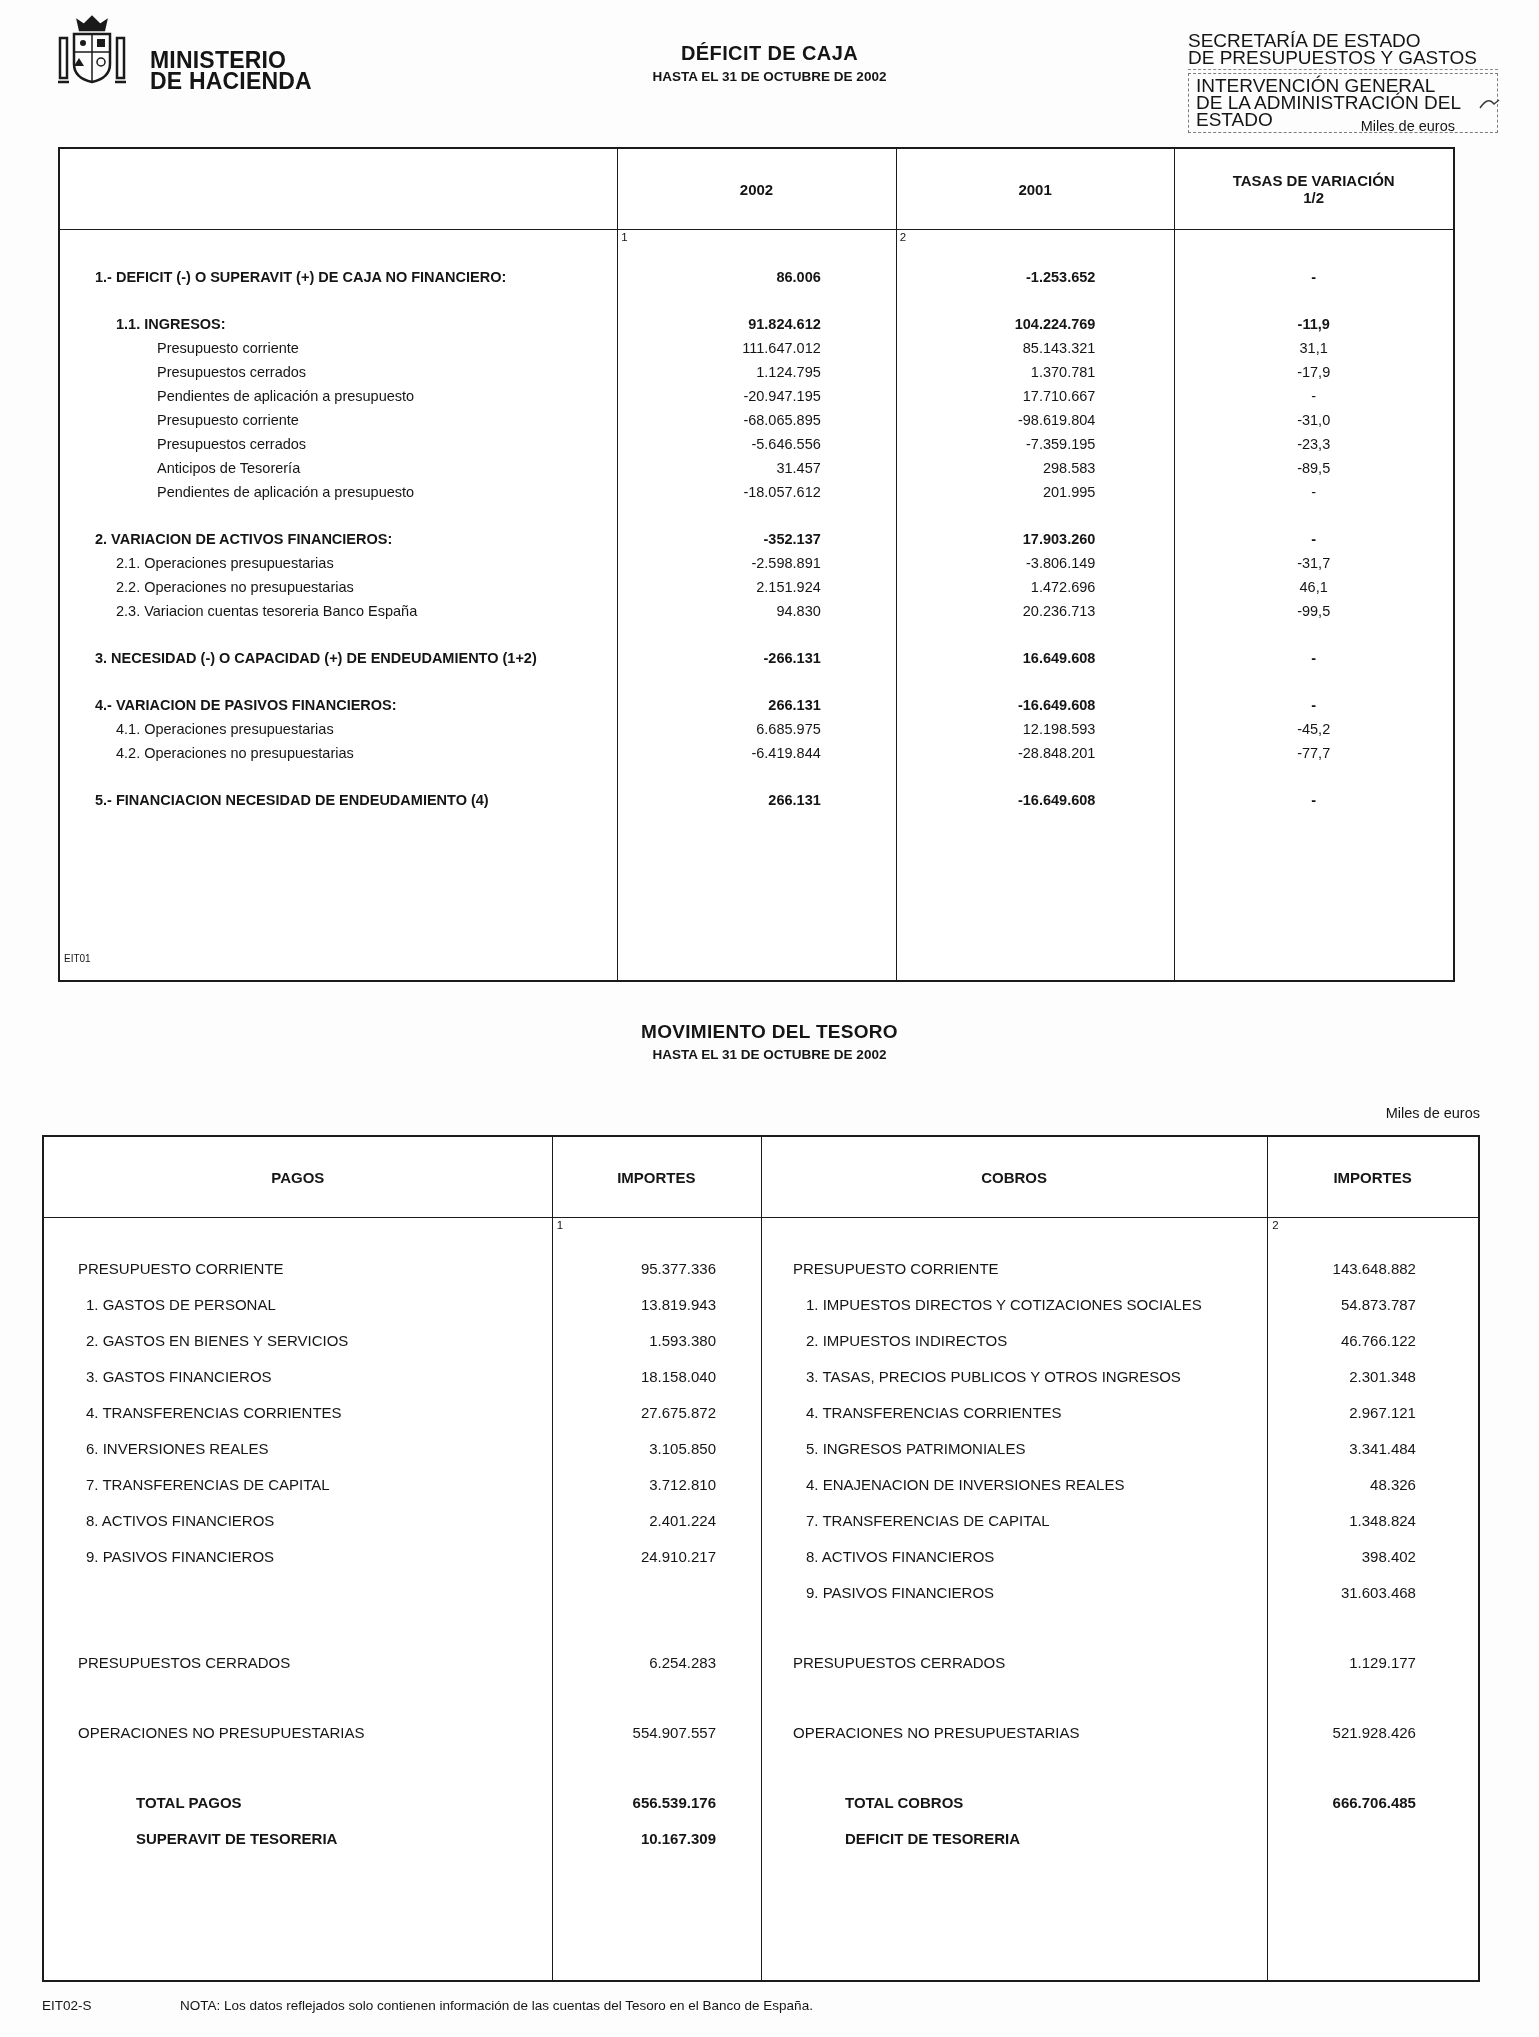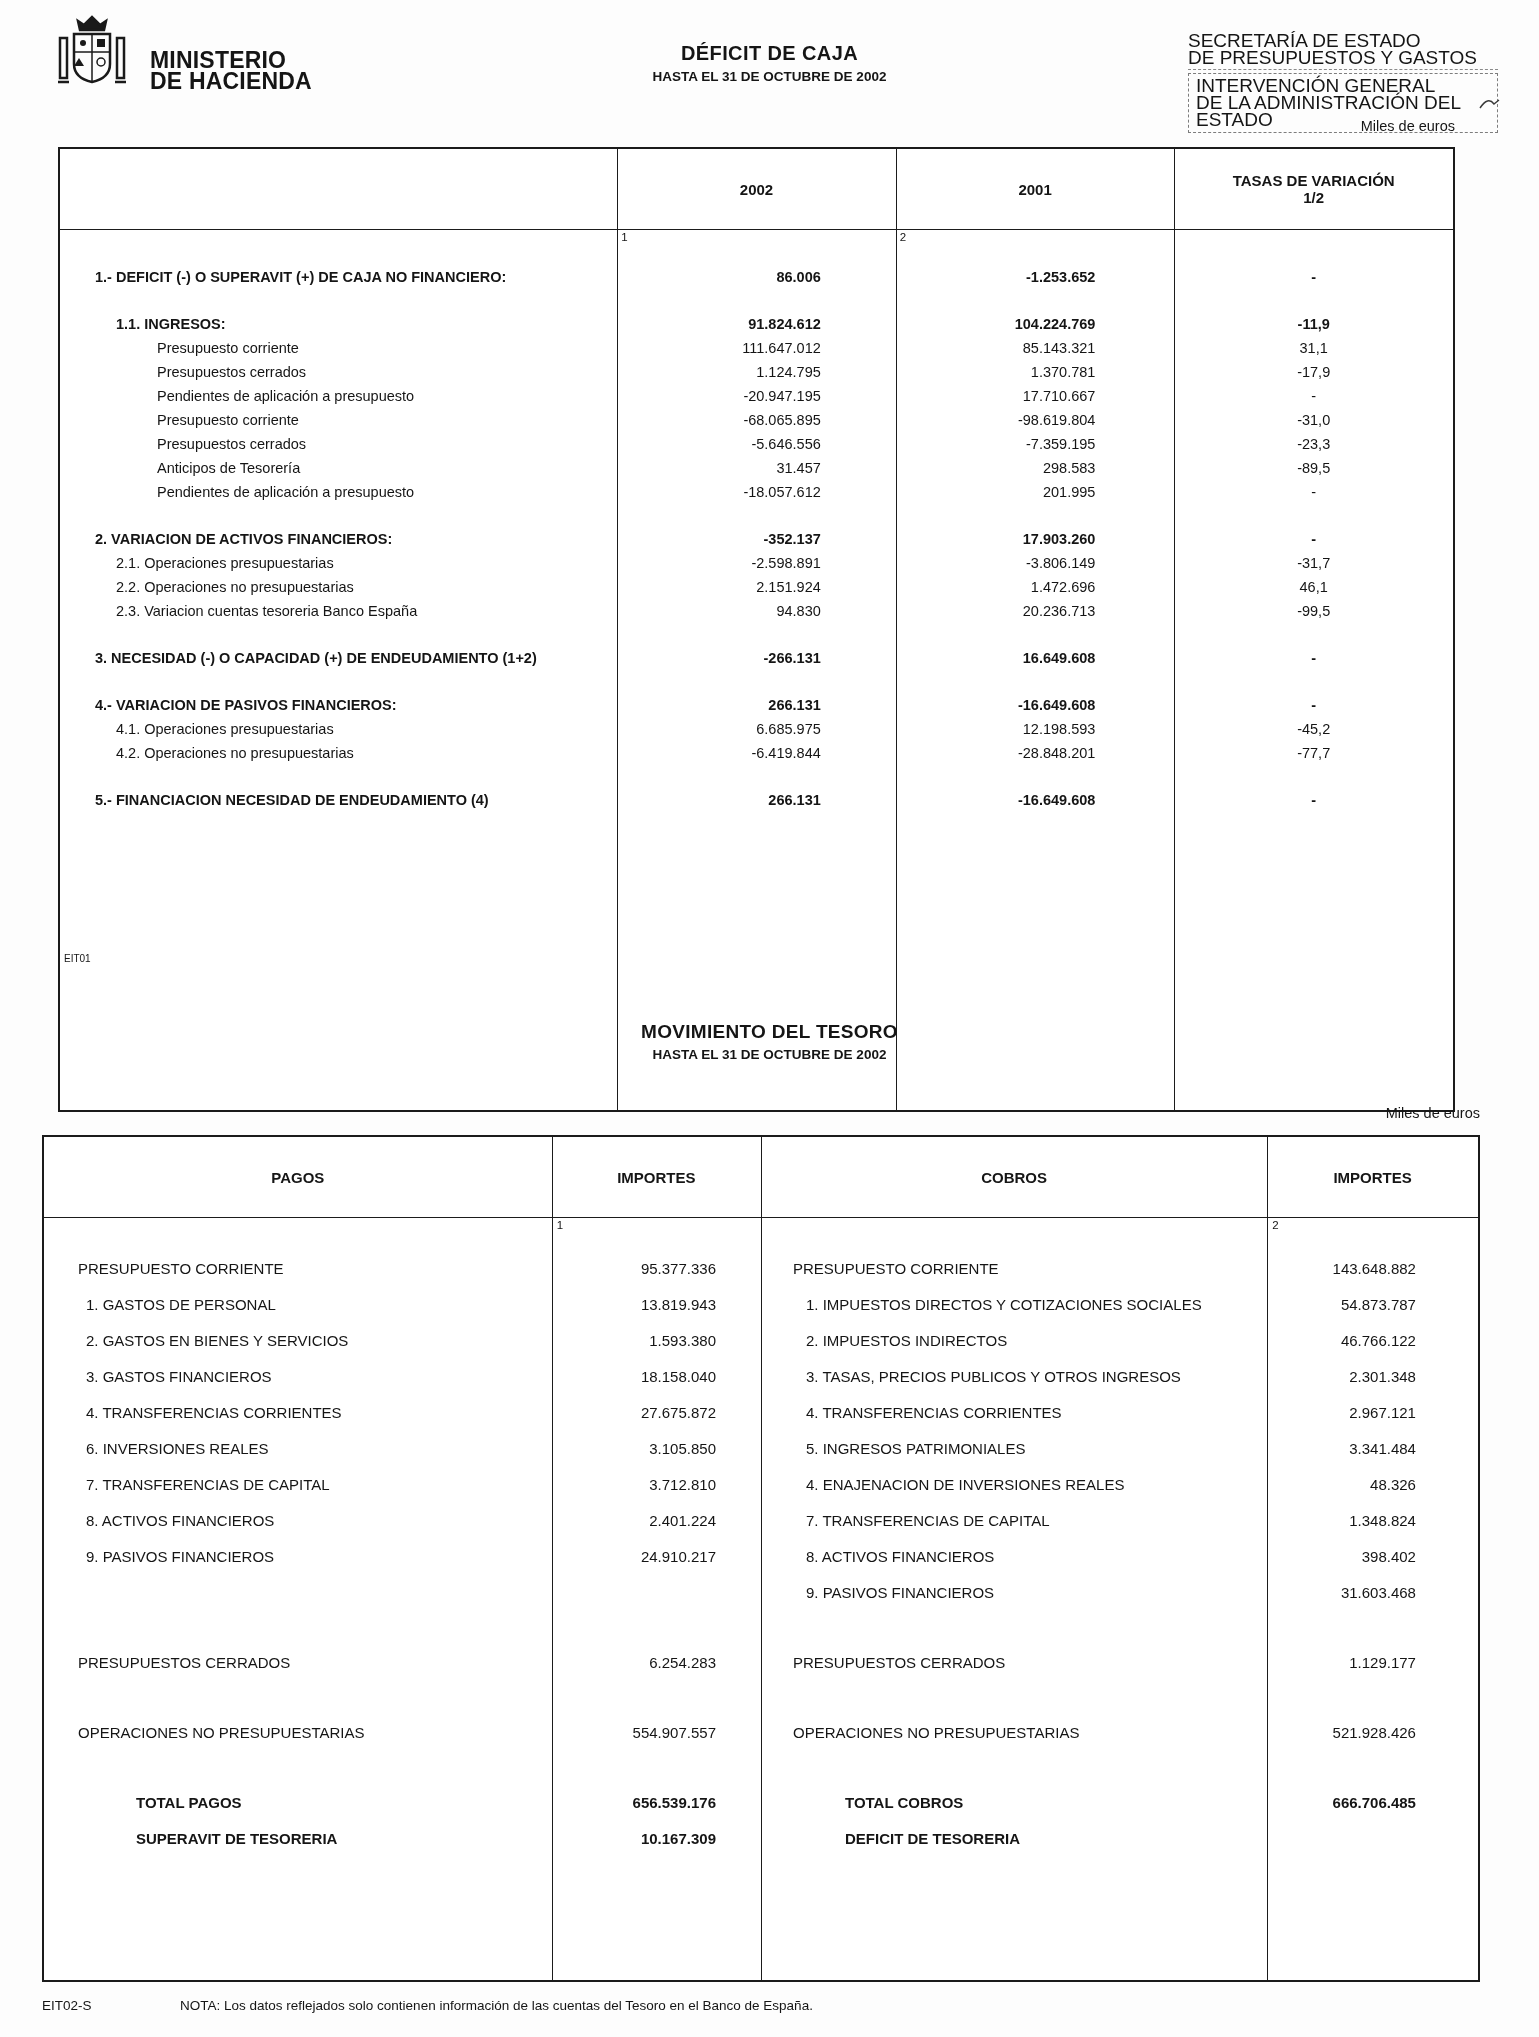--- a/index.html
+++ b/index.html
@@ -26,21 +26,21 @@
   .vline { position:absolute; top:0; bottom:0; width:1px; background:#1b1b1b; }
   .hline { position:absolute; left:0; right:0; height:1px; background:#1b1b1b; top:80px; }
   .thead { position:absolute; top:0; left:0; right:0; height:80px; display:flex; align-items:center; text-align:center; font-weight:bold; font-size:15px; }
   .markers { position:absolute; top:82px; left:0; right:0; height:20px; font-size:11.5px; }
   .marker { position:absolute; top:0; }
   .tbody { position:absolute; top:102px; left:0; right:0; }
   .row { display:flex; }
   .row.bold { font-weight:bold; }
 
   
-  .t1 { left:58px; top:147px; width:1397px; height:965px;text-decoration:underline; }
+  .t1 { left:58px; top:147px; width:1397px; height:835px;text-decoration:underline; }
   .t1 .vl1 { left:40%; } .t1 .vl2 { left:60%; } .t1 .vl3 { left:80%; }
   .t1 .h-label { width:40%; } .t1 .h-col { width:20%; }
   .t1 .m1 { left:calc(40% + 4px); } .t1 .m2 { left:calc(60% + 4px); }
   .t1 .row { height:24px; line-height:24px; font-size:14.5px; }
   .t1 .row:first-child { margin-top:14px; }
   .t1 .row.gap { margin-top:23px; }
   .t1 .c-label { width:40%; white-space:nowrap; overflow:hidden; }
   .t1 .c-2002 { width:20%; text-align:right; padding-right:75px; }
   .t1 .c-2001 { width:20%; text-align:right; padding-right:79px; }
   .t1 .c-tasa { width:20%; text-align:center; }

